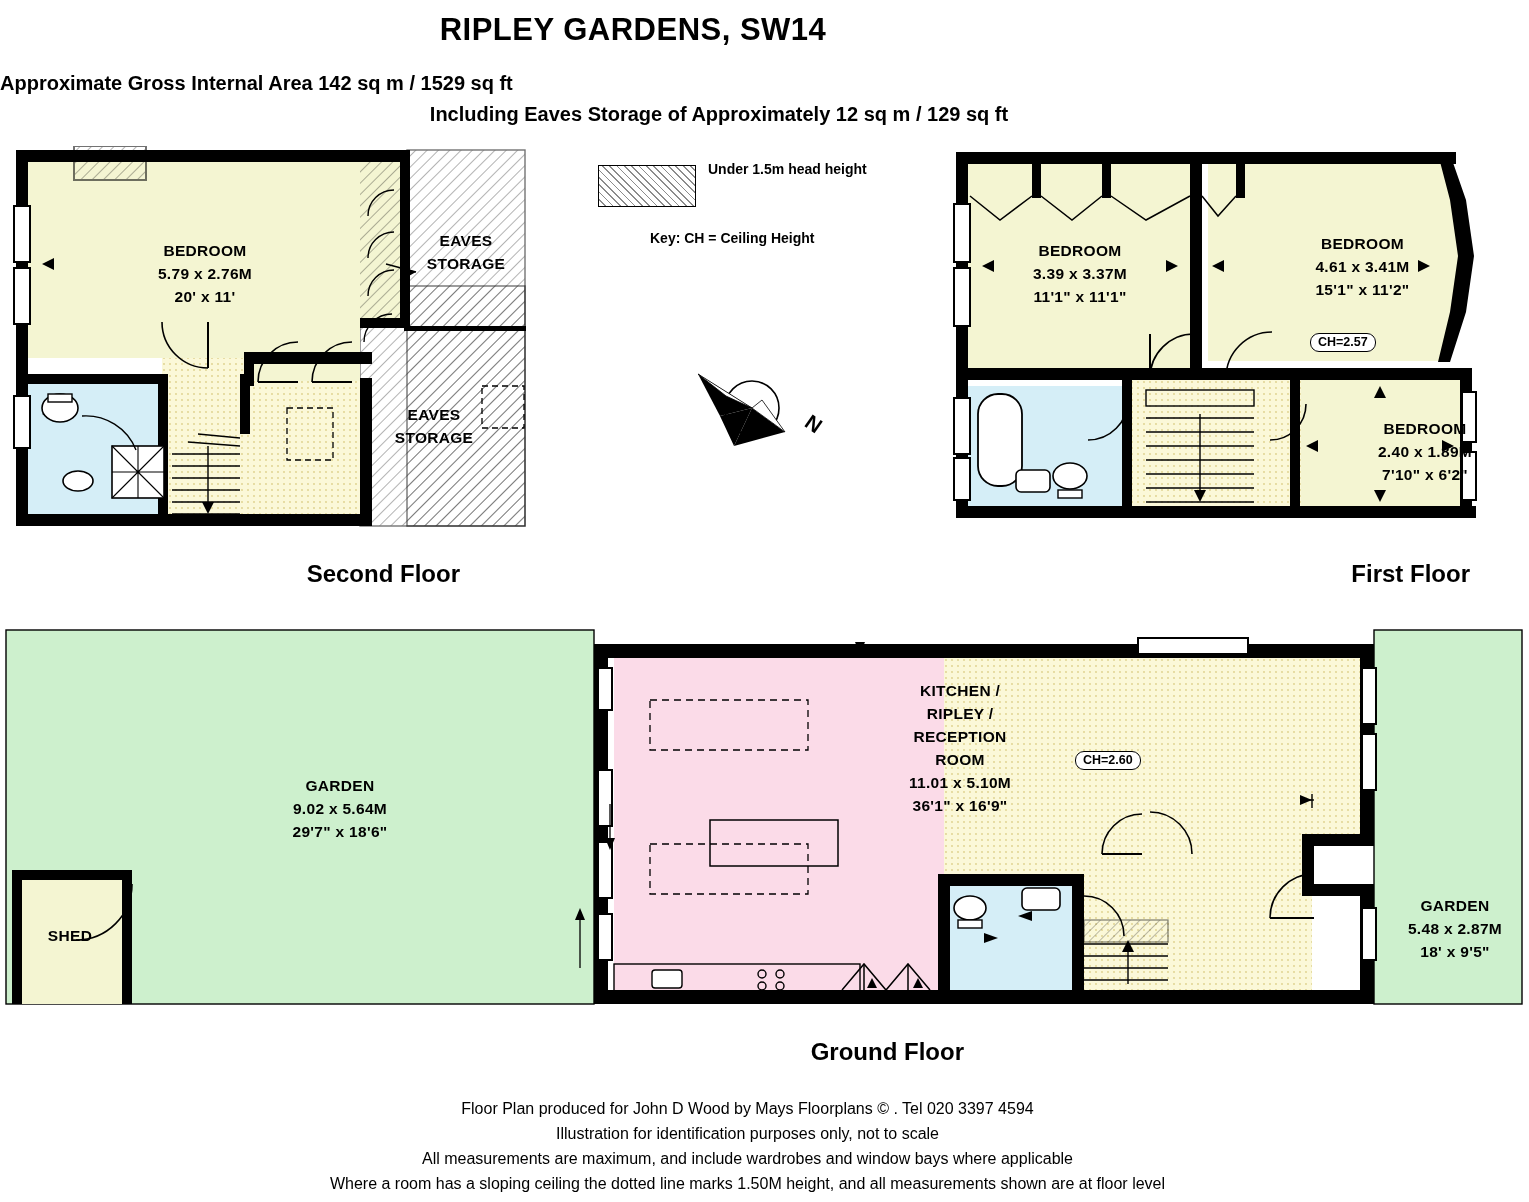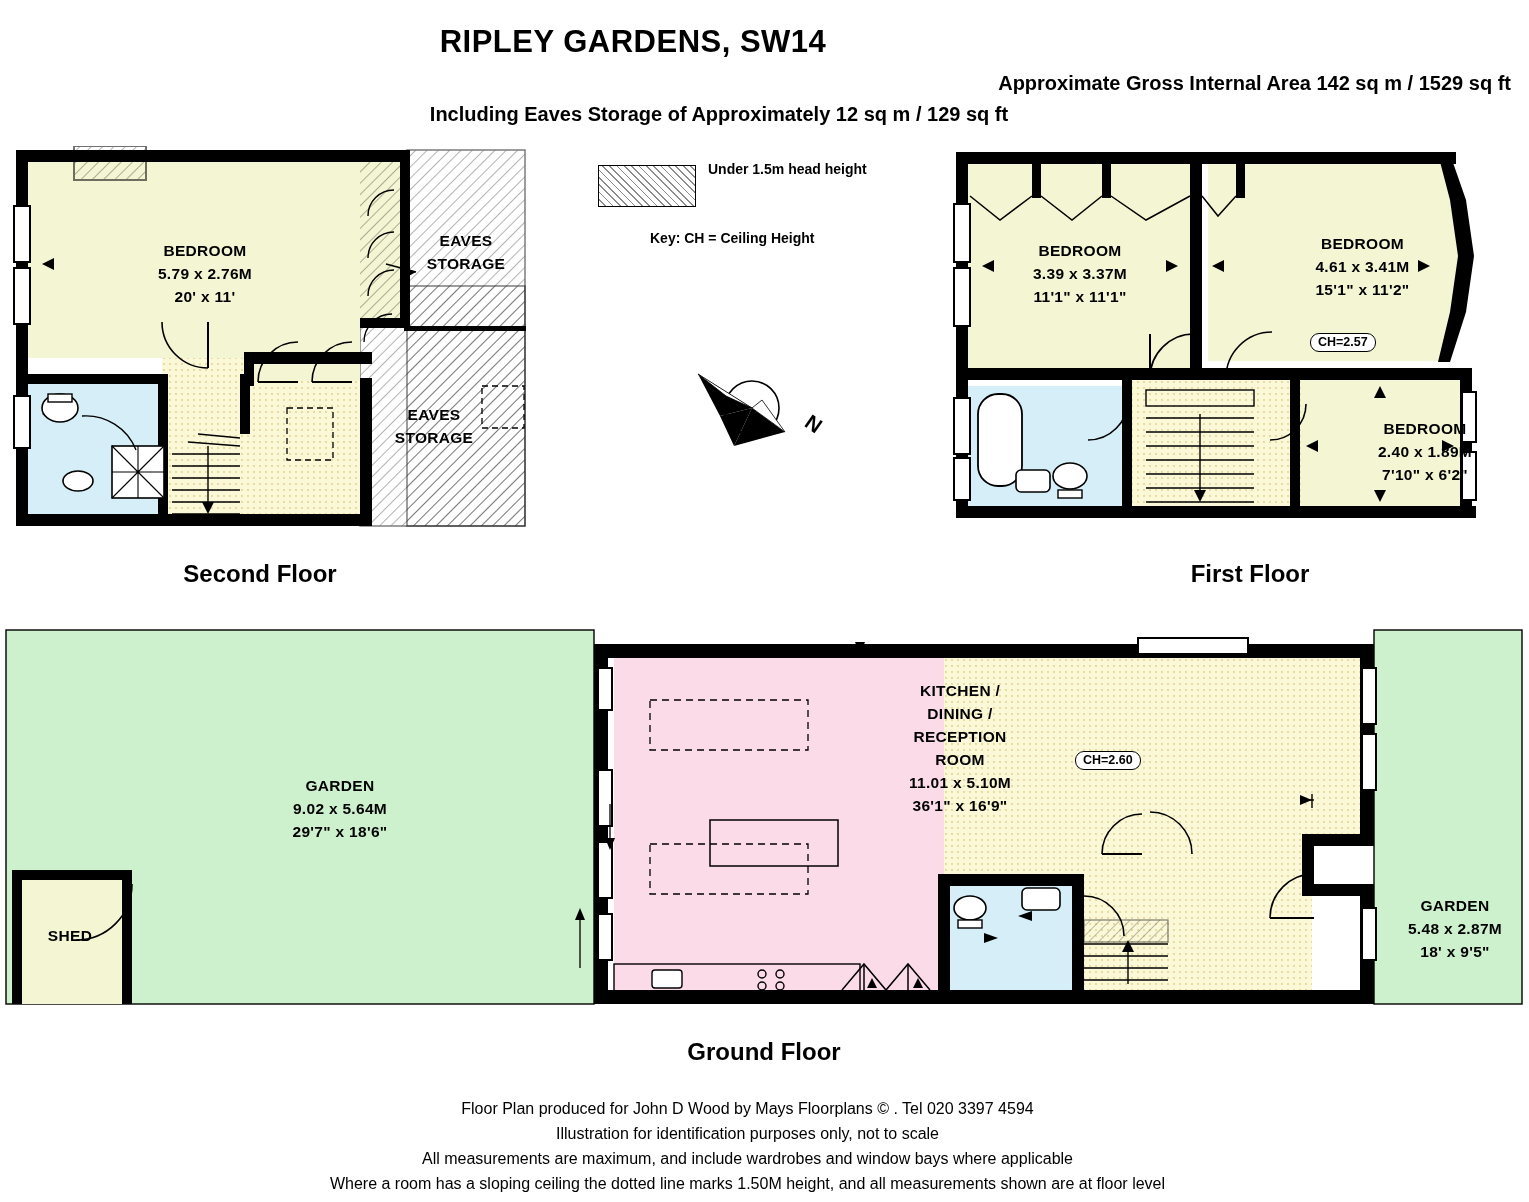--- a/index.html
+++ b/index.html
@@ -10,43 +10,42 @@
   body {
     width: 1529px;
     height: 1202px;
     position: relative;
     font-family: "Liberation Sans", sans-serif;
     color: #000000;
     overflow: hidden;
   }
   .abs { position: absolute; }
   .title {
-    top: 24px; left: 0; width: 1266px;
+    top: 12px; left: 0; width: 1266px;
     text-align: center;
     font-size: 31px;
     font-weight: bold;
     letter-spacing: 0.5px;
   }
   .subtitle1 {
     top: 72px; left: 0; width: 1475px;
-    text-align: right;
+    text-align: left;
     font-size: 20px;
     font-weight: bold;
-    padding-left: 36px;
   }
   .subtitle2 {
     top: 103px; left: 0; width: 1438px;
     text-align: center;
     font-size: 20px;
     font-weight: bold;
   }
   .floor-label {
     font-size: 24px;
     font-weight: bold;
-    text-align: center;
+    text-align: right;
   }
   .room-label {
     text-align: center;
     font-size: 15.5px;
     font-weight: bold;
     line-height: 1.48;
     letter-spacing: 0.3px;
   }
   .ch-badge {
     font-size: 12.5px;
@@ -426,21 +425,21 @@
 <div class="abs room-label" style="left:240px; top:775px; width:200px;">
   <div>GARDEN</div>
   <div>9.02 x 5.64M</div>
   <div>29'7" x 18'6"</div>
 </div>
 
 <div class="abs room-label" style="left:20px; top:925px; width:100px;">SHED</div>
 
 <div class="abs room-label" style="left:860px; top:680px; width:200px;">
   <div>KITCHEN /</div>
-  <div>DINING /</div>
+  <div>RIPLEY /</div>
   <div>RECEPTION</div>
   <div>ROOM</div>
   <div>11.01 x 5.10M</div>
   <div>36'1" x 16'9"</div>
 </div>
 <div class="abs" style="left:1075px; top:750px;">
   <span class="ch-badge">CH=2.60</span>
 </div>
 
 <div class="abs room-label" style="left:1380px; top:895px; width:150px;">

